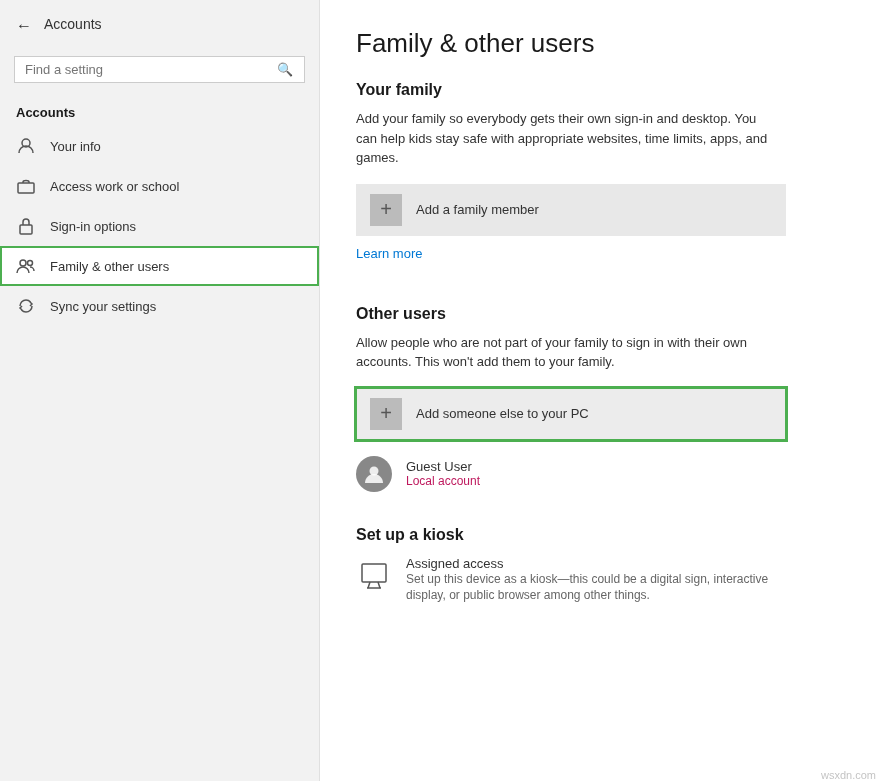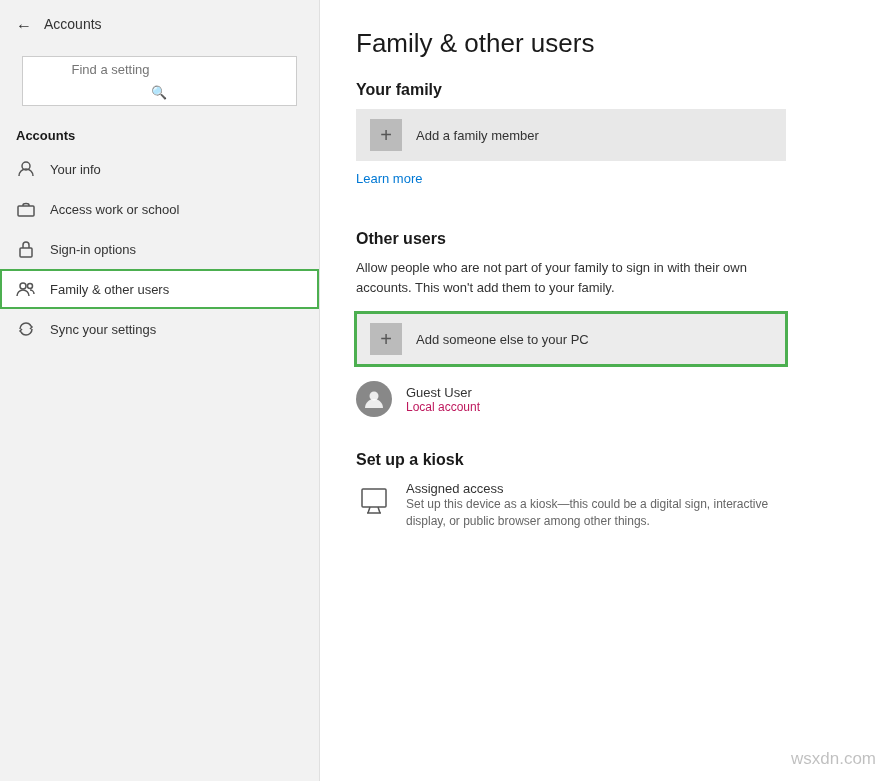--- a/index.html
+++ b/index.html
@@ -30,28 +30,27 @@
       color: #333;
       display: flex;
       align-items: center;
     }
     .sidebar-title {
       font-size: 14px;
       font-weight: 400;
       color: #333;
     }
     .search-box {
-      margin: 8px 22px;
+      margin: 8px 14px;
       display: flex;
       align-items: center;
       border: 1px solid #ccc;
       background: #fff;
       padding: 5px 10px;
       gap: 8px;
-      flex-direction: column;
     }
     .search-input {
       border: none;
       outline: none;
       flex: 1;
       font-size: 13px;
       background: transparent;
       color: #333;
     }
     .search-icon-btn {
@@ -213,23 +212,23 @@
       color: #333;
     }
     .kiosk-text .kiosk-desc {
       font-size: 12px;
       color: #666;
       line-height: 1.4;
       max-width: 370px;
     }
     .watermark {
       position: fixed;
-      bottom: 12px;
+      bottom: 0;
       right: 12px;
-      font-size: 17px;
+      font-size: 11px;
       color: rgba(0,0,0,0.25);
       pointer-events: none;
     }
   </style>
 </head>
 <body>
 
 <div class="sidebar">
   <div class="sidebar-header">
     <button class="back-btn">←</button>
@@ -297,20 +296,21 @@
     </span>
     <span>Sync your settings</span>
   </div>
 </div>
 
 <div class="main">
   <h1 class="page-title">Family &amp; other users</h1>
 
   <div class="divider">
     <div class="section-title">Your family</div>
+    <p class="section-desc">Add your family so everybody gets their own sign-in and desktop. You can help kids stay safe with appropriate websites, time limits, apps, and games.</p>
 
     <div class="add-item">
       <div class="plus-box">+</div>
       <span class="add-label">Add a family member</span>
     </div>
 
     <a class="learn-more">Learn more</a>
   </div>
 
   <div>

